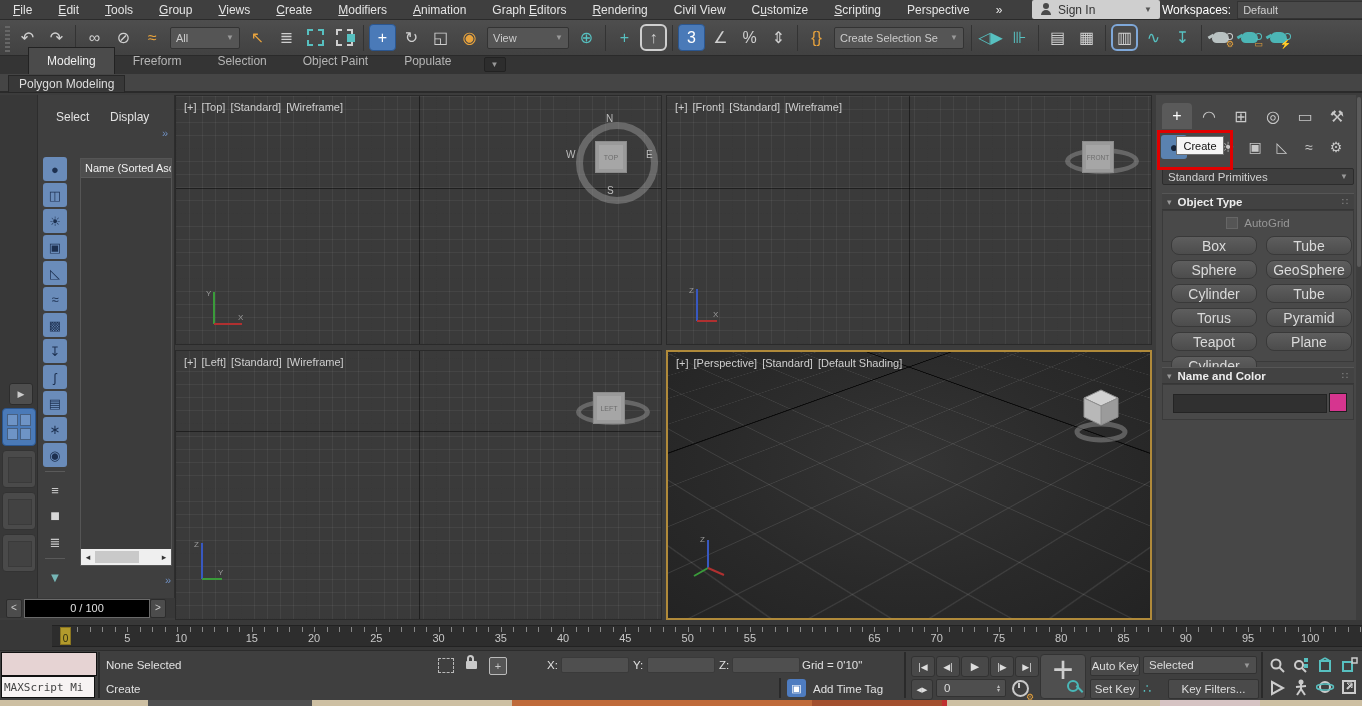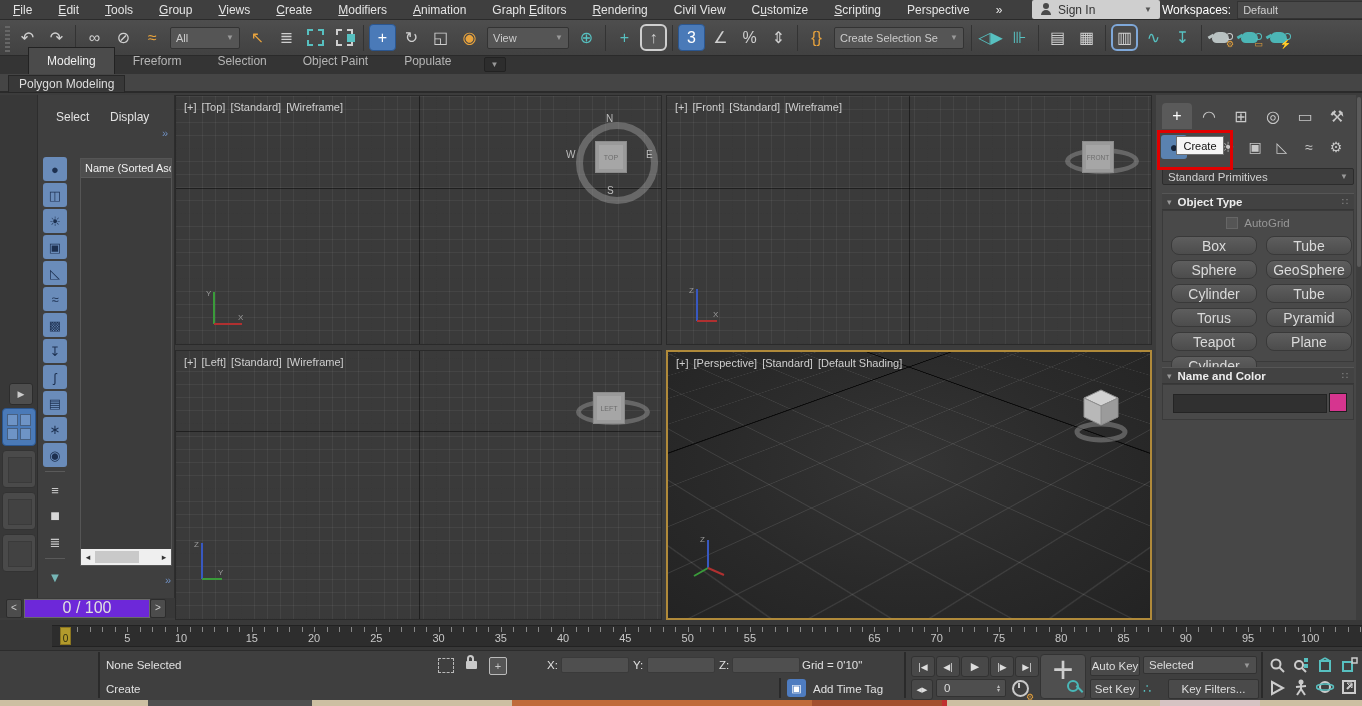--- a/index.html
+++ b/index.html
@@ -57,21 +57,21 @@
   .exp-sep{width:20px;height:1px;background:#5a5a5a;margin:4px 0 6px 2px}
   #explorer-icon-col{position:absolute;left:5px;top:62px}
   #exp-list{position:absolute;left:42px;top:63px;width:92px;height:408px;background:#3c3c3c;border:1px solid #555;box-sizing:border-box}
   #exp-header{height:18px;background:#4e4e4e;border-bottom:1px solid #5a5a5a;color:#f0f0f0;font-size:11px;line-height:18px;padding-left:4px;white-space:nowrap;overflow:hidden;cursor:pointer}
   #exp-scroll{position:absolute;left:0;bottom:0;width:100%;height:16px;background:#efefef;display:flex;align-items:center}
   #exp-scroll .sbtn{width:14px;text-align:center;color:#333;font-size:9px;cursor:pointer}
   #exp-scroll .thumb{width:44px;height:12px;background:#c9c9c9;cursor:pointer}
   
   #timeslider{position:absolute;left:0;top:598px;width:175px;height:20px;background:#383838}
   #timeslider .sbtn{position:absolute;top:1px;width:14px;height:17px;background:#4c4c4c;border:1px solid #2c2c2c;border-radius:2px;color:#ccc;font-size:10px;text-align:center;line-height:16px;cursor:pointer}
-  #ts-value{position:absolute;left:24px;top:1px;width:124px;height:17px;background:#6d28d9;border:1px solid #6a6a6a;border-radius:0;color:#e0e0e0;text-align:center;line-height:16px;font-size:16px;cursor:pointer}
+  #ts-value{position:absolute;left:24px;top:1px;width:124px;height:17px;background:#000000;border:1px solid #6a6a6a;border-radius:0;color:#e0e0e0;text-align:center;line-height:16px;font-size:11px;cursor:pointer}
   
   .viewport{position:absolute;background-color:#3a3a3a;overflow:hidden;border:1px solid #2a2a2a;box-sizing:border-box}
   .ortho{background-image:
     repeating-linear-gradient(0deg,rgba(255,255,255,.05) 0 1px,transparent 1px 13px),
     repeating-linear-gradient(90deg,rgba(255,255,255,.05) 0 1px,transparent 1px 13px),
     repeating-linear-gradient(0deg,rgba(0,0,0,.20) 0 1px,transparent 1px 65px),
     repeating-linear-gradient(90deg,rgba(0,0,0,.20) 0 1px,transparent 1px 65px)}
   .vp-label{position:absolute;left:8px;top:5px;font-size:11px;color:#cfcfcf;z-index:4}
   .vp-label span{margin-right:5px;cursor:pointer}
   .axisline-v{position:absolute;top:0;bottom:0;width:1px;background:rgba(0,0,0,.45)}
@@ -526,20 +526,24 @@
           <span class="tick-label" style="left: 1071.5px;">85</span>
           <span class="tick-label" style="left: 1133.77px;">90</span>
           <span class="tick-label" style="left: 1196.03px;">95</span>
           <span class="tick-label" style="left: 1258.3px;">100</span>
         </div>
       <div id="frame-marker" style="background: rgb(178, 154, 44);">0</div>
     </div>
   </div>
 
   <div id="statusbar">
+    <div id="maxscript">
+      <div id="ms-top"></div>
+      <div id="ms-bottom">MAXScript Mi</div>
+    </div>
     <span class="sb-vsep" style="left:98px"></span>
     <span class="sb-label" style="left:106px;top:8px">None Selected</span>
     <span class="sb-label" style="left:106px;top:32px">Create</span>
     <span class="sb-icon" style="left:438px;top:7px">
         <span class="isolate"></span>
       </span>
     <span class="sb-icon" style="left:466px;top:4px">
         <span class="lockbody"></span>
       </span>
     <span class="sb-icon absmode" style="left:489px;top:6px">+</span>

